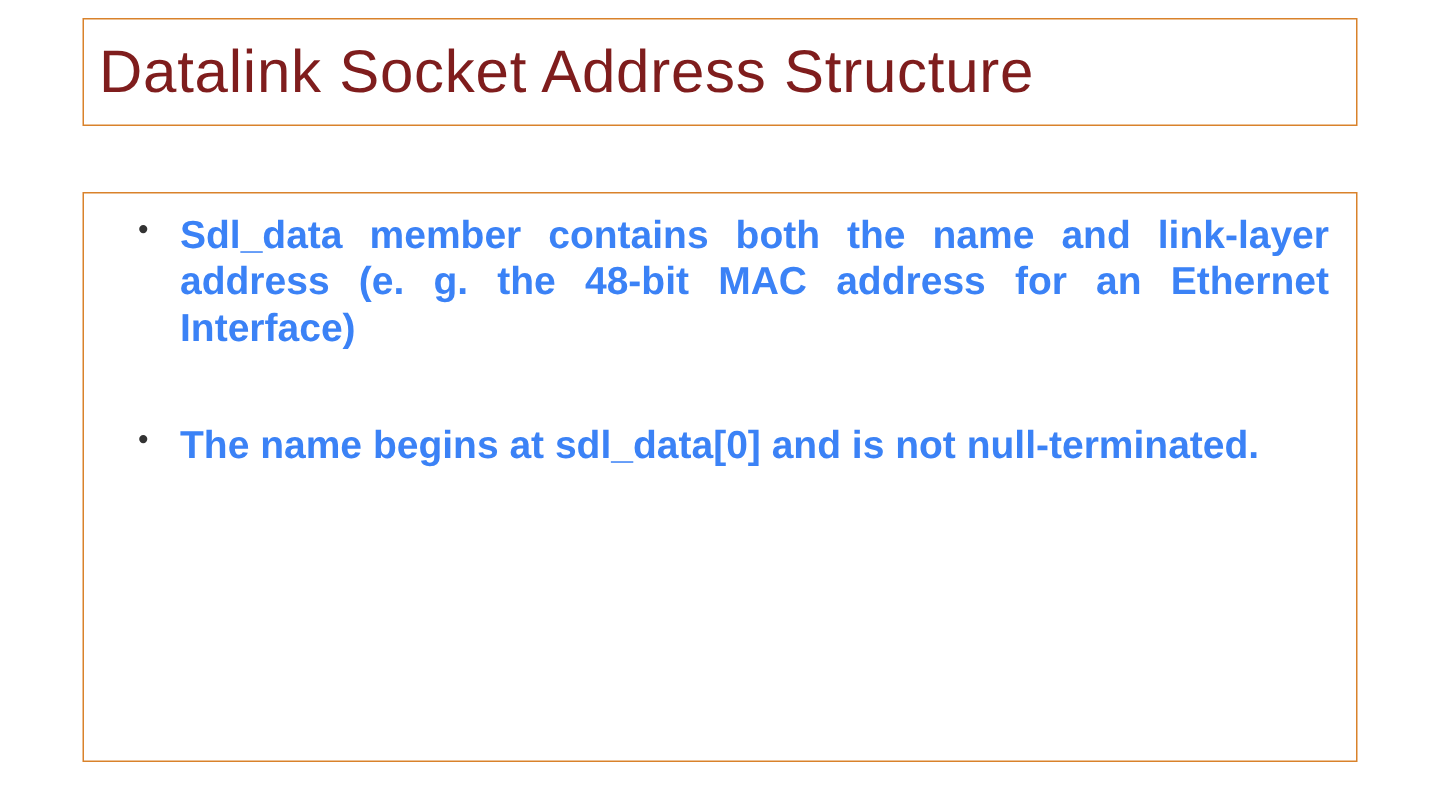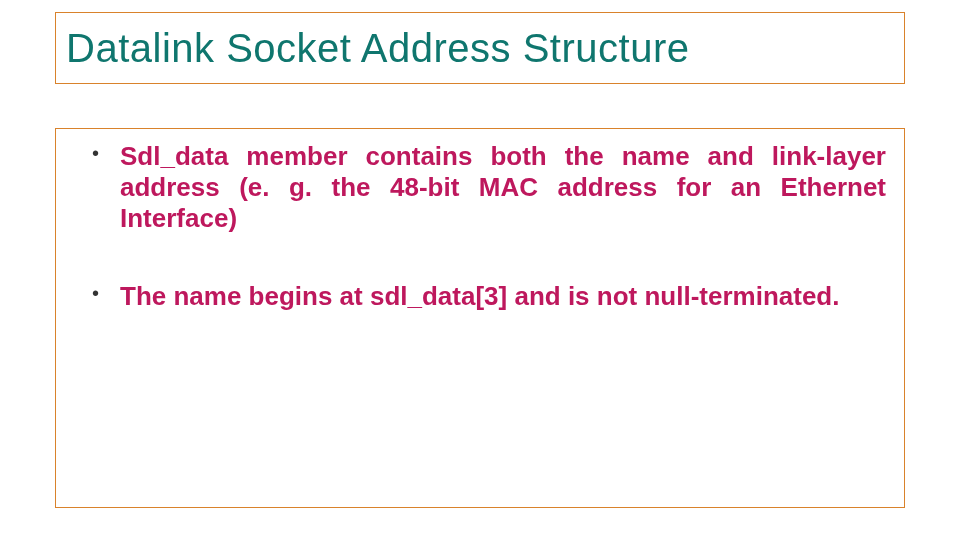--- a/index.html
+++ b/index.html
@@ -25,21 +25,21 @@
     height: 72px;
     border: 1px solid #d9822b;
     box-sizing: border-box;
     display: flex;
     align-items: center;
     padding-left: 10px;
   }
   .title-text {
     font-size: 40px;
     font-weight: 300;
-    color: #0f766e;
+    color: #7f1d1d;
     letter-spacing: 0.5px;
   }
   .body-box {
     position: absolute;
     left: 55px;
     top: 128px;
     width: 850px;
     height: 380px;
     border: 1px solid #d9822b;
     box-sizing: border-box;
@@ -49,21 +49,21 @@
     list-style: none;
     margin: 0;
     padding: 0;
   }
   .bullets li {
     position: relative;
     padding-left: 46px;
     font-size: 26px;
     line-height: 1.2;
     font-weight: 700;
-    color: #be185d;
+    color: #3b82f6;
     text-align: justify;
     margin-bottom: 46px;
   }
   .bullets li::before {
     content: "•";
     position: absolute;
     left: 18px;
     top: 0;
     font-size: 20px;
     font-weight: 400;
@@ -75,17 +75,17 @@
 
 <div class="slide">
 
   <div class="title-box">
     <div class="title-text">Datalink Socket Address Structure</div>
   </div>
 
   <div class="body-box">
     <ul class="bullets">
       <li>Sdl_data member contains both the name and link-layer address (e. g. the 48-bit MAC address for an Ethernet Interface)</li>
-      <li>The name begins at sdl_data[3] and is not null-terminated.</li>
+      <li>The name begins at sdl_data[0] and is not null-terminated.</li>
     </ul>
   </div>
 
 </div>
 
 </body></html>

